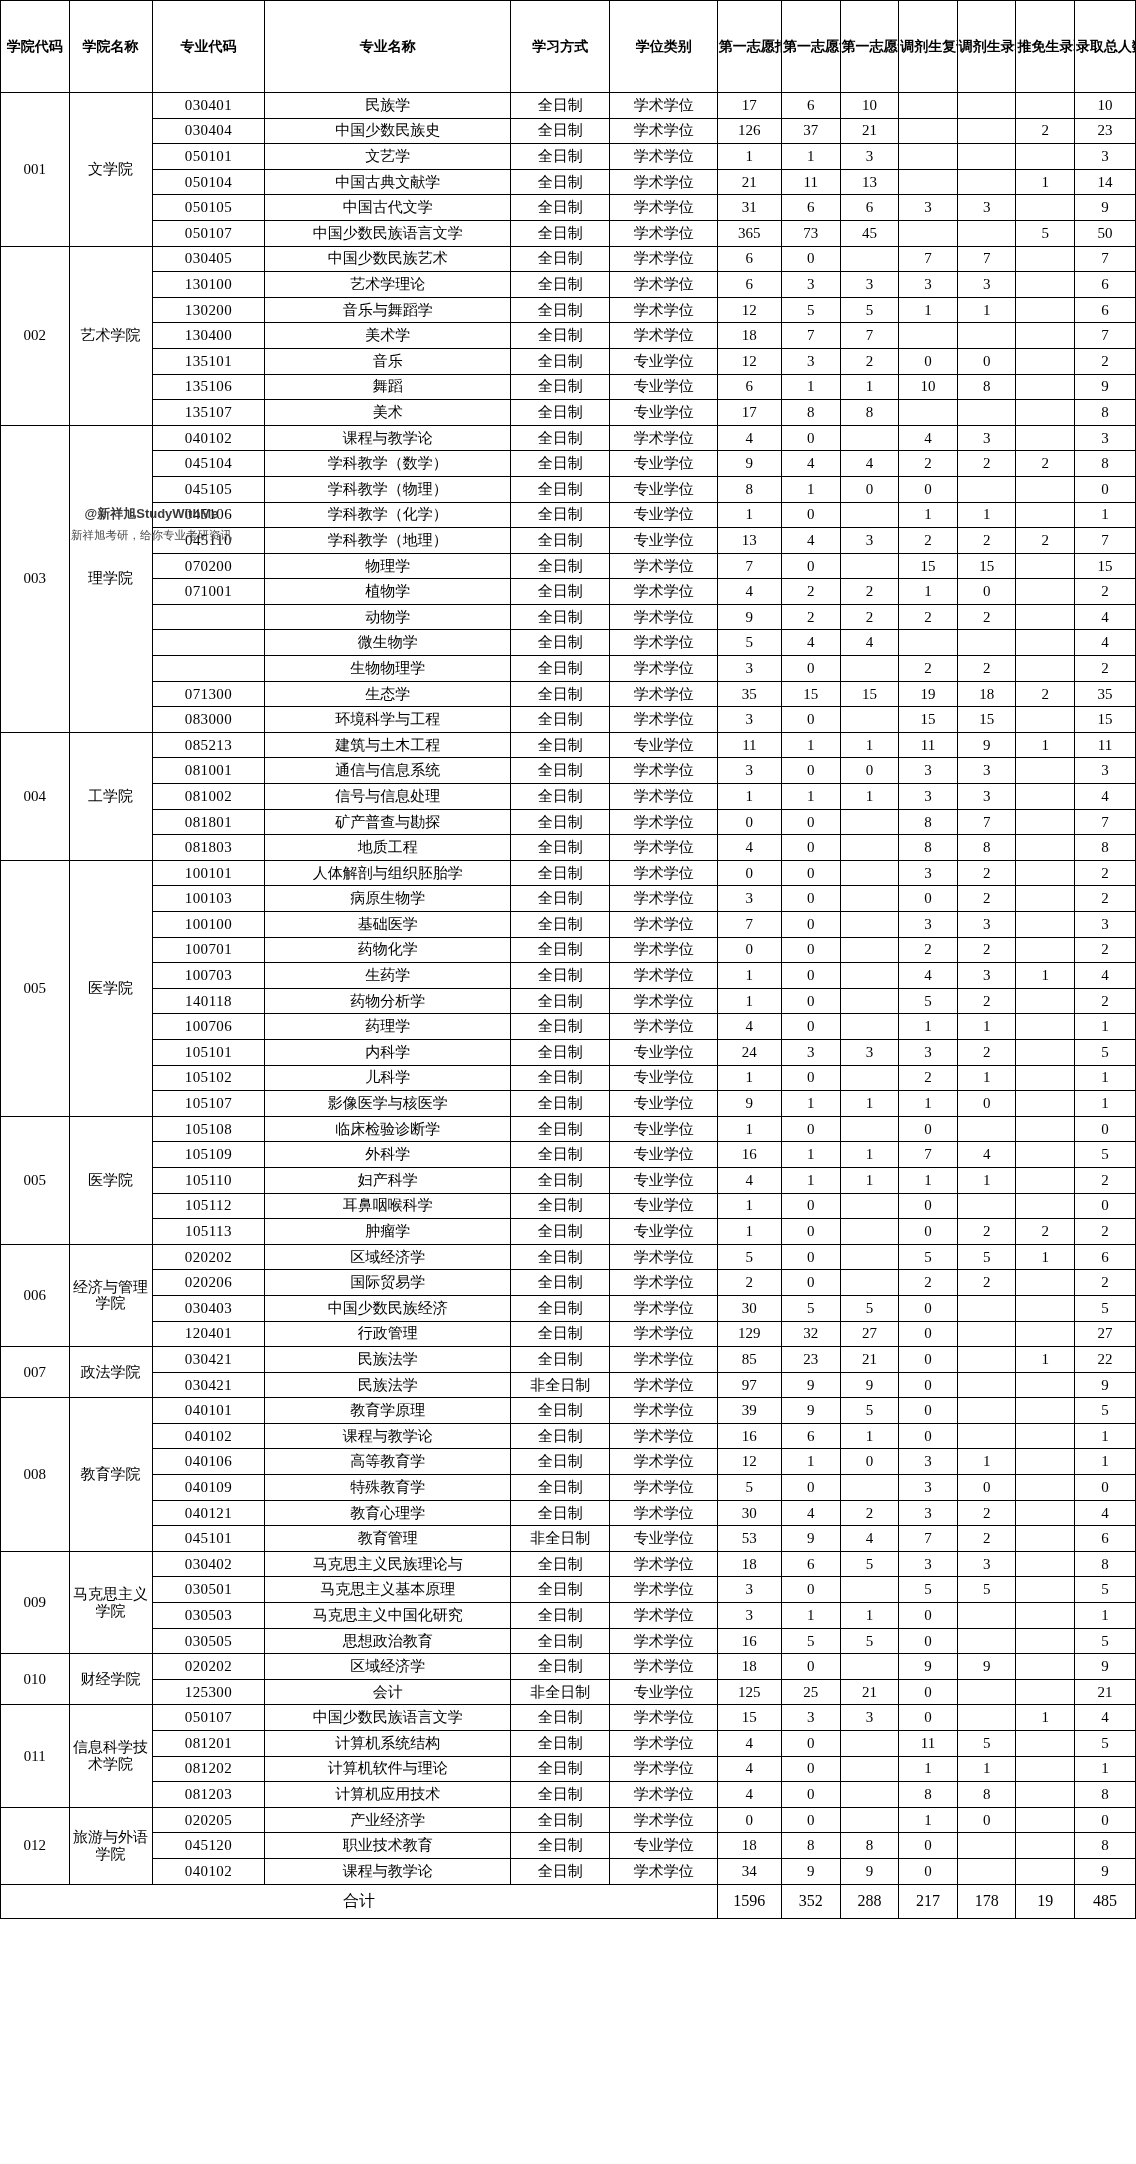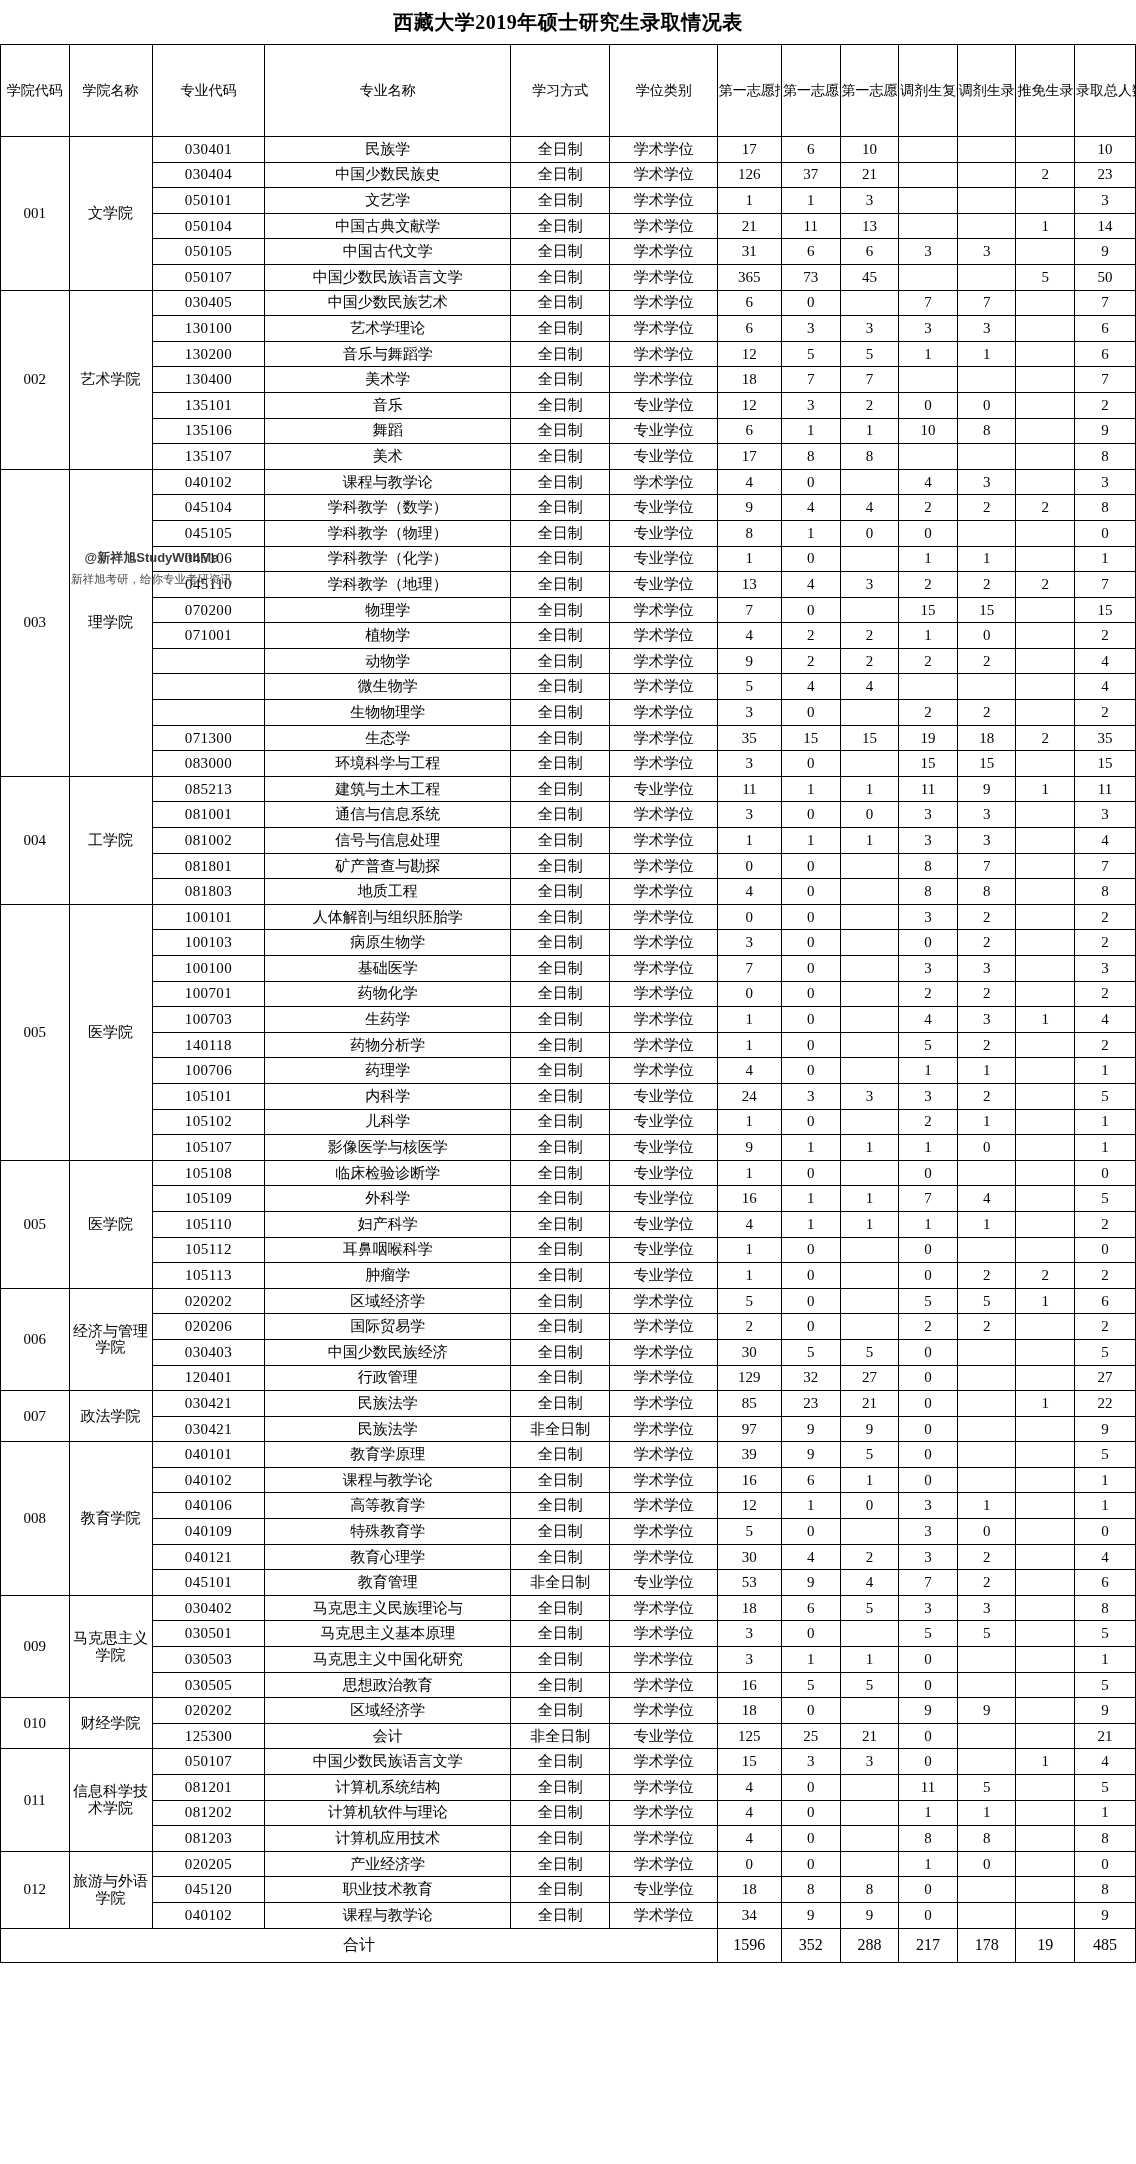--- a/index.html
+++ b/index.html
@@ -32,21 +32,21 @@
   table.grid th, table.grid td {
     border: 1px solid #000000;
     padding: 0 2px;
     text-align: center;
     vertical-align: middle;
     line-height: 1.12;
     overflow: hidden;
     white-space: nowrap;
   }
   table.grid th {
-    font-weight: normal;
+    font-weight: bold;
     font-size: 14px;
     height: 92px;
     padding: 18px 1px;
   }
   th.narrow-head {
     font-size: 14px;
     line-height: 1.05;
     white-space: normal;
     word-break: break-all;
   }
@@ -109,21 +109,20 @@
     color: #4a4a4a;
     margin-top: 5px;
     white-space: nowrap;
   }
 </style>
 </head>
 <body>
 
 <div class="page">
 
-  <div class="doc-title">西藏大学2019年硕士研究生录取情况表</div>
 
   <div class="watermark-wrap">
 
     <div class="watermark">
       <div class="wm-line1">@新祥旭StudyWithMe</div>
       <div class="wm-line2">新祥旭考研，给你专业考研资讯</div>
     </div>
 
     <table class="grid">
       <colgroup>

